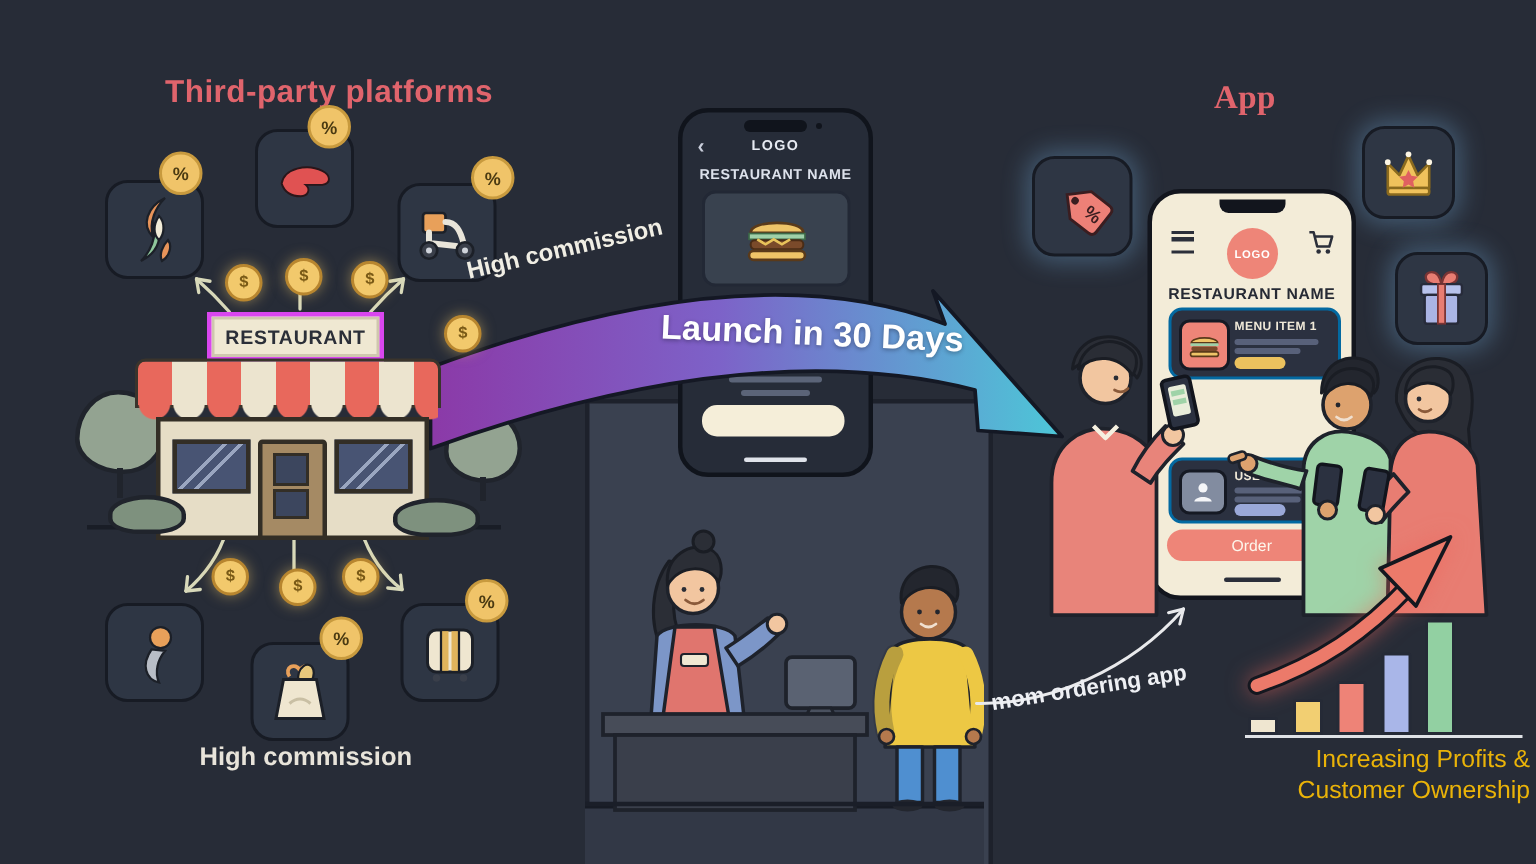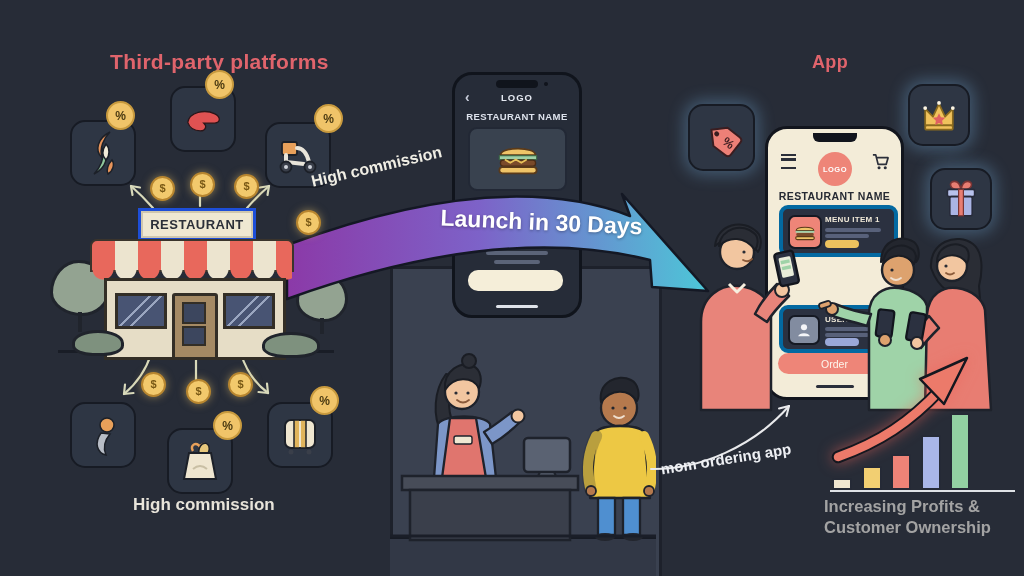--- a/index.html
+++ b/index.html
@@ -13,21 +13,21 @@
   .badge{position:absolute;width:25px;height:25px;border-radius:50%;background:#f0c469;
          border:2px solid #c89a3e;color:#4a3a12;font-weight:bold;font-size:12px;
          display:flex;align-items:center;justify-content:center;z-index:7;}
   .coin{position:absolute;width:21px;height:21px;border-radius:50%;background:#f2c96c;
         border:2px solid #b8862f;color:#7a5a16;font-weight:bold;font-size:11px;line-height:1;
         display:flex;align-items:center;justify-content:center;z-index:6;
         box-shadow:0 0 9px rgba(242,201,108,.5);}
   
   #restaurant{left:88px;top:208px;width:208px;height:148px;z-index:6;}
   #restaurant .sign{position:absolute;left:50px;top:0;width:112px;height:27px;background:#efe8d2;
-        border:3px solid #1d4ed8;box-shadow:inset 0 0 0 2px #cfc7ae;display:flex;align-items:center;
+        border:3px solid #d946ef;box-shadow:inset 0 0 0 2px #cfc7ae;display:flex;align-items:center;
         justify-content:center;font-size:13px;font-weight:bold;color:#2b2f38;letter-spacing:.5px;}
   #restaurant .awning{position:absolute;left:2px;top:31px;width:200px;height:29px;
         background:repeating-linear-gradient(90deg,#e8685c 0 23px,#ece4cf 23px 46px);
         border:2px solid #3a342c;border-radius:7px 7px 0 0;}
   #restaurant .scallops{position:absolute;left:4px;top:61px;width:200px;height:11px;
         background-image:radial-gradient(circle 11px at 11px 0,#e8685c 10px,transparent 11px),
                          radial-gradient(circle 11px at 34px 0,#ece4cf 10px,transparent 11px);
         background-size:46px 11px;background-repeat:repeat-x;}
   #restaurant .building{position:absolute;left:16px;top:70px;width:176px;height:76px;
         background:#e6ddc6;border:3px solid #332e26;}
@@ -77,41 +77,41 @@
         border:3.5px solid #12151d;border-radius:22px;z-index:6;}
   .pc-notch{position:absolute;left:50%;transform:translateX(-50%);top:4px;width:44px;height:9px;
         background:#12151d;border-radius:0 0 6px 6px;}
   .menu-ic{position:absolute;left:13px;top:25px;width:15px;height:11px;
         border-top:2.5px solid #2b2f3a;border-bottom:2.5px solid #2b2f3a;}
   .menu-ic::after{content:"";position:absolute;left:0;top:2px;width:15px;height:2.5px;background:#2b2f3a;}
   .pc-logo{position:absolute;left:50px;top:23px;width:34px;height:34px;border-radius:50%;background:#ee8578;
         display:flex;align-items:center;justify-content:center;color:#fff;font-size:7.5px;font-weight:bold;letter-spacing:.5px;}
   .pc-name{position:absolute;left:0;top:61px;width:100%;text-align:center;font-size:10.5px;font-weight:bold;
         color:#262a34;letter-spacing:.4px;}
-  .mcard{position:absolute;left:11px;width:111px;background:#2b3140;border:4px solid #0369a1;border-radius:9px;}
+  .mcard{position:absolute;left:11px;width:111px;background:#2b3140;border:2px solid #0369a1;border-radius:9px;}
   .mc-thumb{position:absolute;left:5px;top:6px;width:30px;height:30px;border-radius:7px;border:2px solid #151923;
         display:flex;align-items:center;justify-content:center;}
   .mc-title{position:absolute;left:42px;top:6px;font-size:8px;font-weight:bold;color:#f0e9d8;letter-spacing:.3px;}
   .mc-l1{position:absolute;left:42px;top:19px;width:56px;height:3.5px;background:#58617a;border-radius:2px;}
   .mc-l2{position:absolute;left:42px;top:25px;width:44px;height:3.5px;background:#58617a;border-radius:2px;}
   .mc-pill{position:absolute;left:42px;top:31px;width:34px;height:8px;border-radius:4px;}
   .order-btn{position:absolute;left:10px;top:224px;width:113px;height:21px;background:#ee8578;border-radius:11px;
         display:flex;align-items:center;justify-content:center;color:#fdf6ec;font-size:10.5px;font-weight:normal;}
   .pc-home{position:absolute;left:50%;transform:translateX(-50%);bottom:9px;width:38px;height:3.5px;
         background:#2b2f3a;border-radius:2px;}
   
   #repeat-label{left:658px;top:412px;width:118px;text-align:center;color:#f0f2f5;
         font-size:15px;font-weight:bold;line-height:1.25;z-index:8;}
   #momapp-label{left:660px;top:448px;width:160px;transform:rotate(-9deg);color:#eef0f4;
         font-size:15px;font-weight:bold;white-space:nowrap;z-index:8;}
   #chart{left:828px;top:402px;width:192px;height:90px;z-index:7;}
   #chart .baseline{position:absolute;left:2px;bottom:0;width:185px;border-top:2.5px solid #dfe2e6;}
   .bar{position:absolute;bottom:2px;width:20px;border:2px solid #252a36;border-radius:2px 2px 0 0;box-sizing:border-box;}
-  #chart-caption{left:824px;top:496px;width:196px;text-align:left;color:#a3a3a3;
-        font-size:16.5px;font-weight:bold;line-height:1.25;z-index:7;}
+  #chart-caption{left:824px;top:496px;width:196px;text-align:right;color:#eab308;
+        font-size:16.5px;font-weight:normal;line-height:1.25;z-index:7;}
   #hc-diag{left:310px;top:158px;transform:rotate(-13deg);color:#f0eee4;font-size:16px;
         font-weight:bold;white-space:nowrap;z-index:6;}
   #hc-bottom{left:133px;top:495px;color:#e8e4da;font-size:17px;font-weight:bold;z-index:6;}
   svg{display:block;}
 </style>
 </head>
 <body>
 
 <div class="stage">
 
@@ -319,21 +319,21 @@
       <circle cx="201" cy="145" r="5" fill="#b5794d" stroke="#1e222b" stroke-width="1.8"></circle>
       <circle cx="259" cy="145" r="5" fill="#b5794d" stroke="#1e222b" stroke-width="1.8"></circle>
       <rect x="208" y="152" width="17" height="37" fill="#4f8fd0" stroke="#1e222b" stroke-width="2.3"></rect>
       <rect x="233" y="152" width="17" height="37" fill="#4f8fd0" stroke="#1e222b" stroke-width="2.3"></rect>
       <ellipse cx="215" cy="191" rx="10" ry="4" fill="#23262e"></ellipse>
       <ellipse cx="243" cy="191" rx="10" ry="4" fill="#23262e"></ellipse>
     </g>
     <line x1="0" y1="190" x2="266" y2="190" stroke="#1a1e28" stroke-width="3"></line>
   </svg>
 
-  <div class="heading" style="left:800px;top:52px;width:60px;text-align:center;font-size:18px;">App</div>
+  <div class="heading" style="left:800px;top:52px;width:60px;text-align:center;font-size:22px;font-family:Liberation Serif, serif;">App</div>
 
   <div class="tile glow" style="left:688px;top:104px;width:63px;height:63px;">
     <svg width="46" height="46" viewBox="0 0 48 48">
       <g transform="rotate(38 24 24)">
         <path d="M10,24 L22,12 L38,12 Q42,12 42,16 L42,32 Q42,36 38,36 L22,36 Z" fill="#ed8077" stroke="#3a1d20" stroke-width="2"></path>
         <circle cx="17" cy="24" r="2.6" fill="#3a1d20"></circle>
       </g>
       <text x="26" y="30" font-size="13" font-weight="bold" fill="#3a1d20" transform="rotate(38 26 26)" font-family="Liberation Sans, sans-serif">%</text>
     </svg>
   </div>

